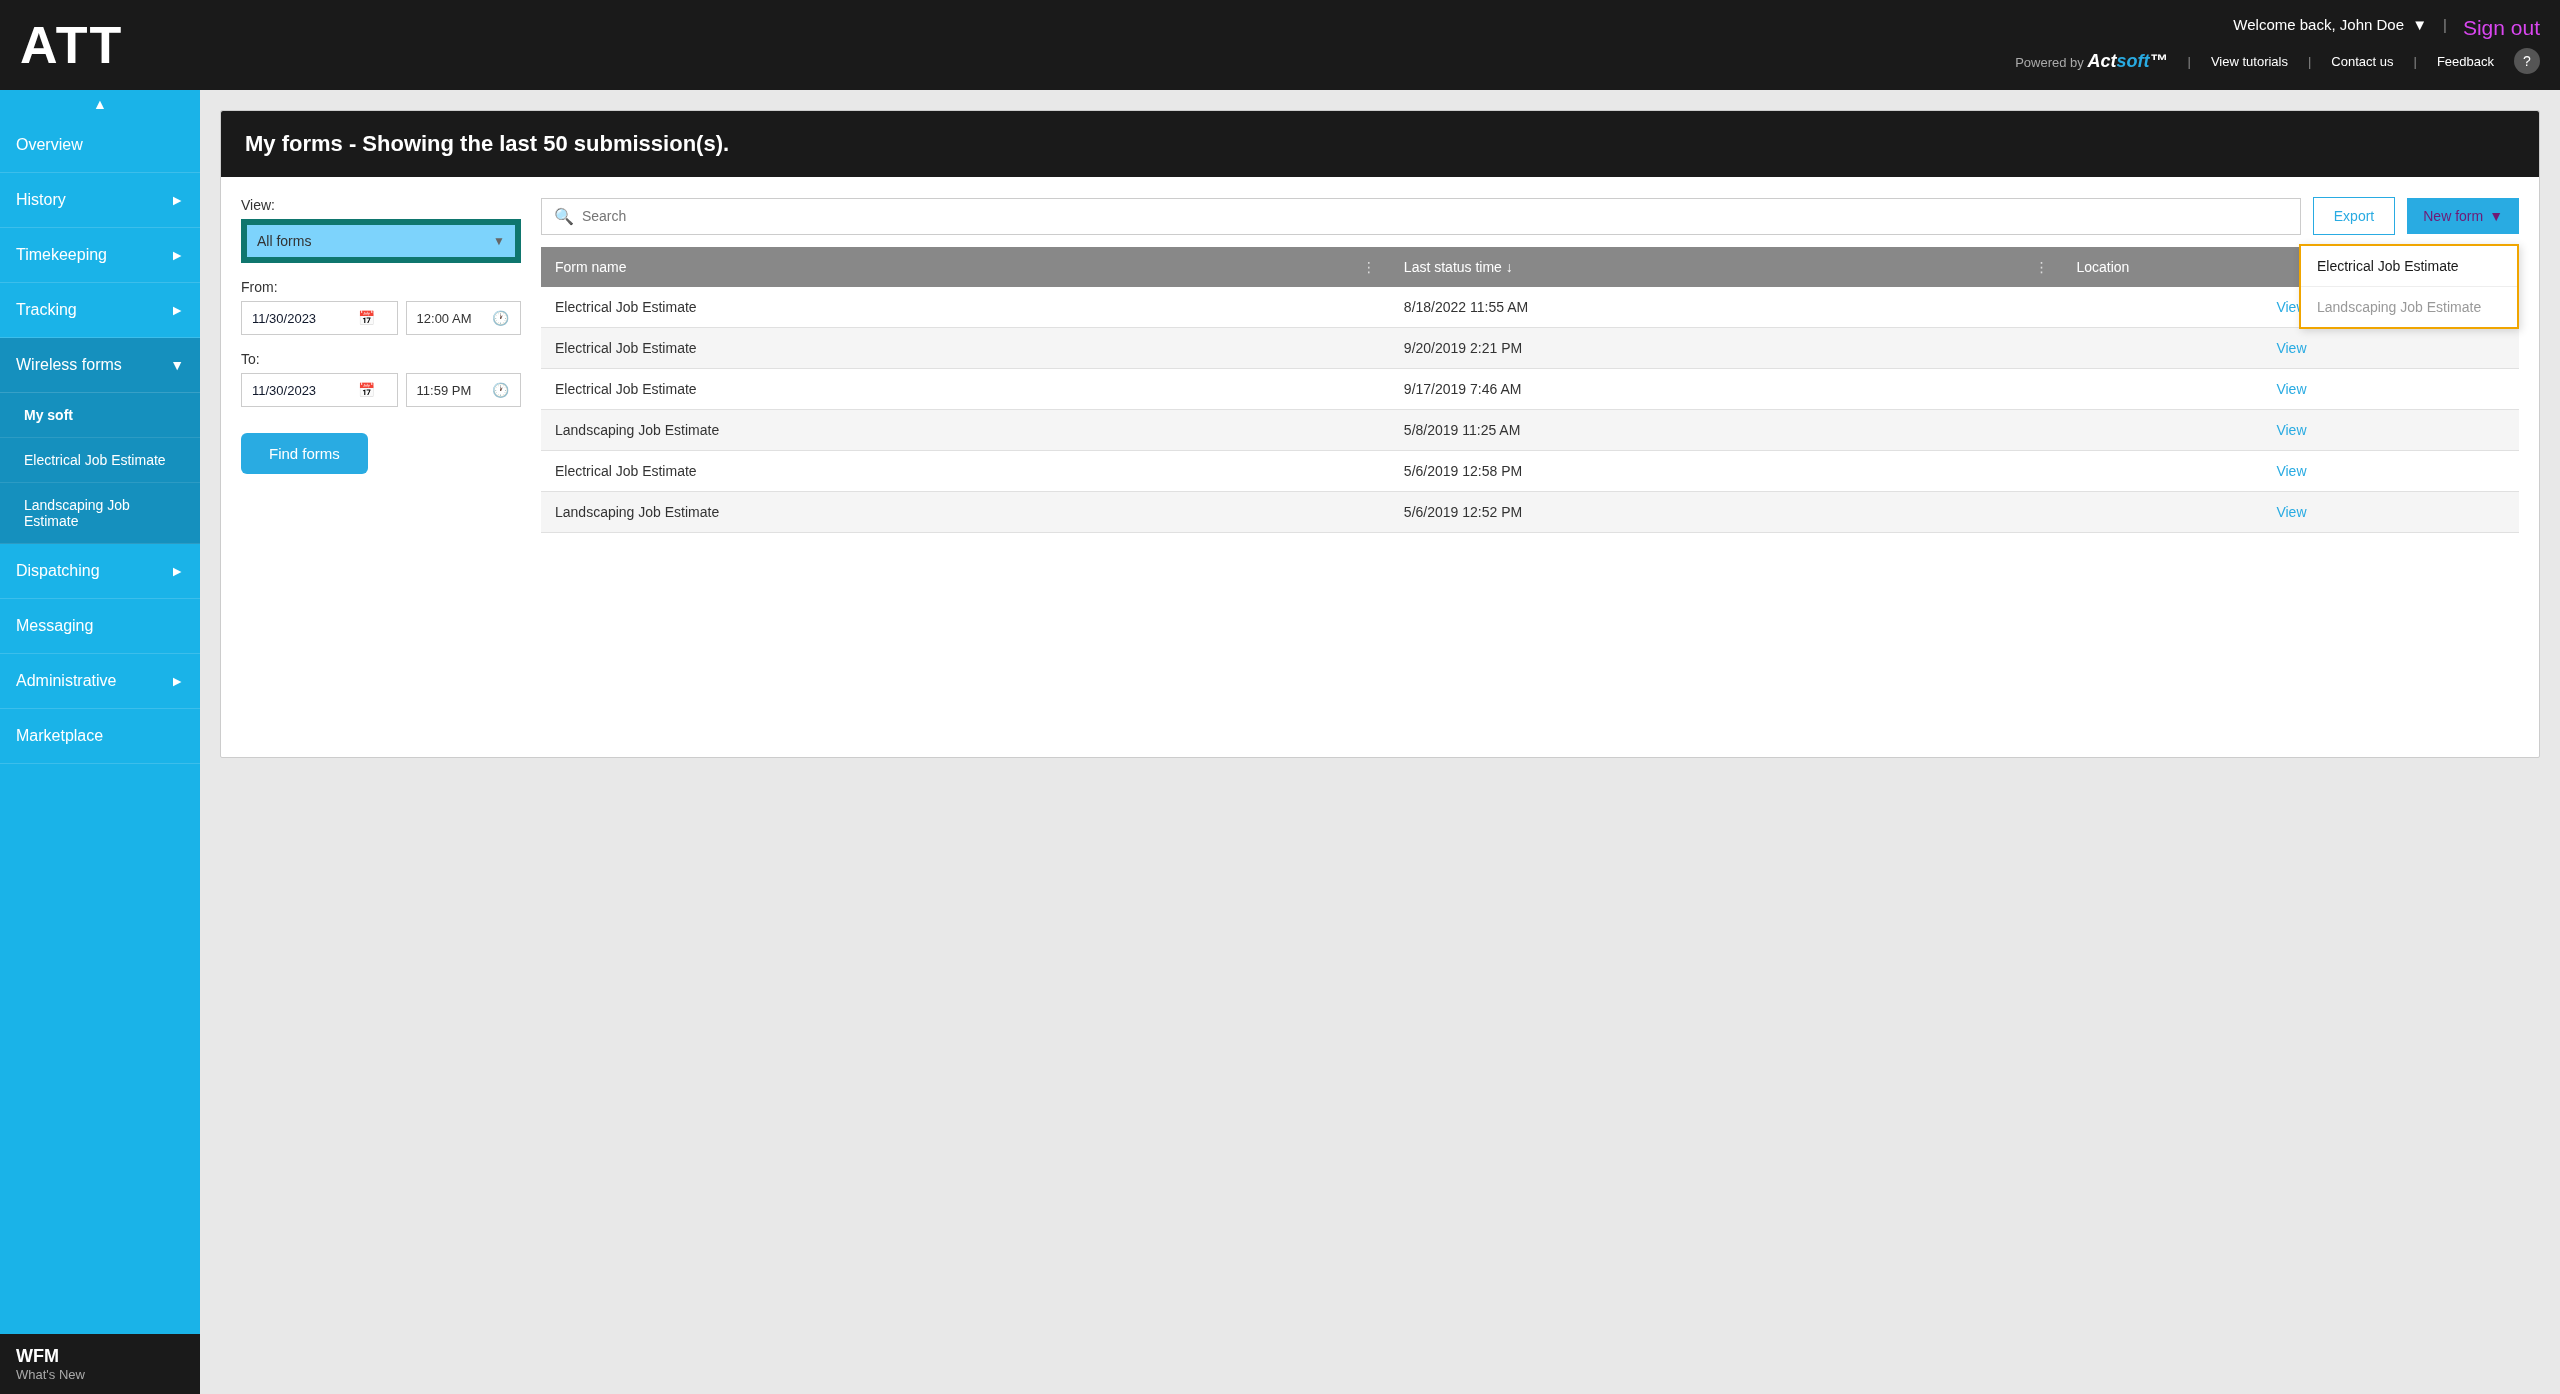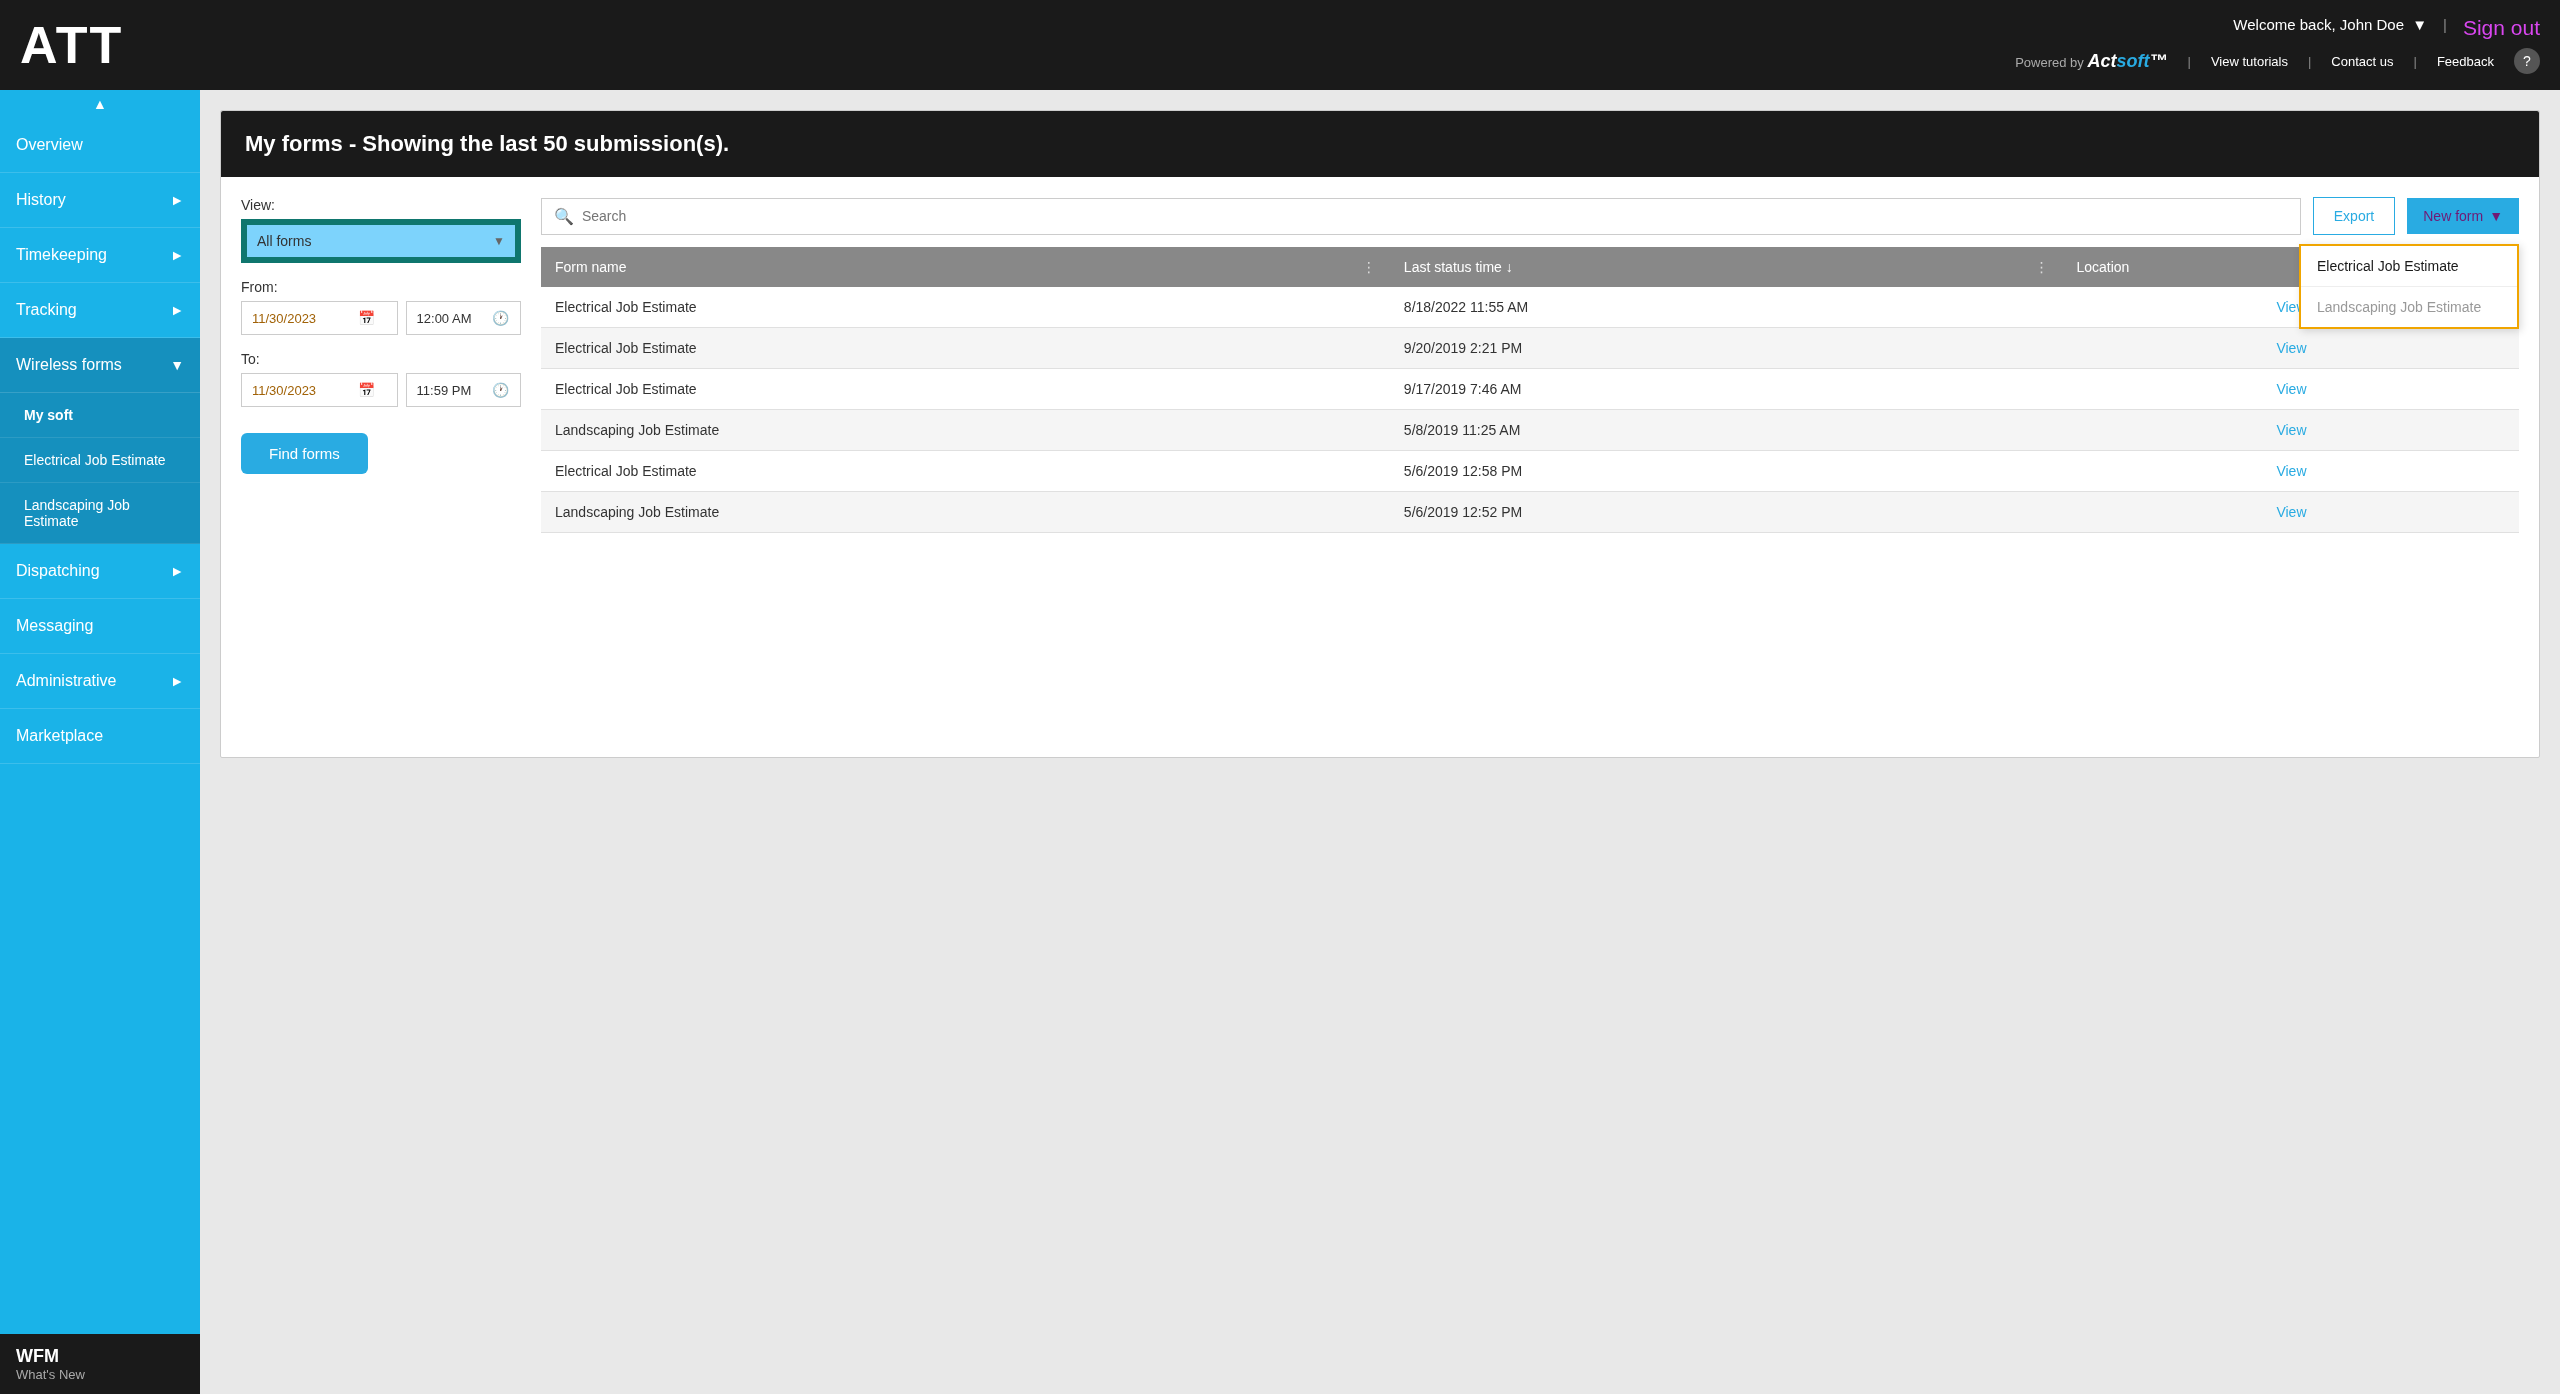--- a/index.html
+++ b/index.html
@@ -225,21 +225,21 @@
       color: #333;
       width: 160px;
       display: flex;
       align-items: center;
       gap: 6px;
     }
     .filter-date-input input {
       border: none;
       outline: none;
       font-size: 13px;
-      color: #a16207;
+      color: #0f172a;
       width: 100px;
     }
     .filter-time-input {
       border: 1px solid #ccc;
       padding: 8px 10px;
       font-size: 13px;
       color: #333;
       display: flex;
       align-items: center;
       gap: 6px;

